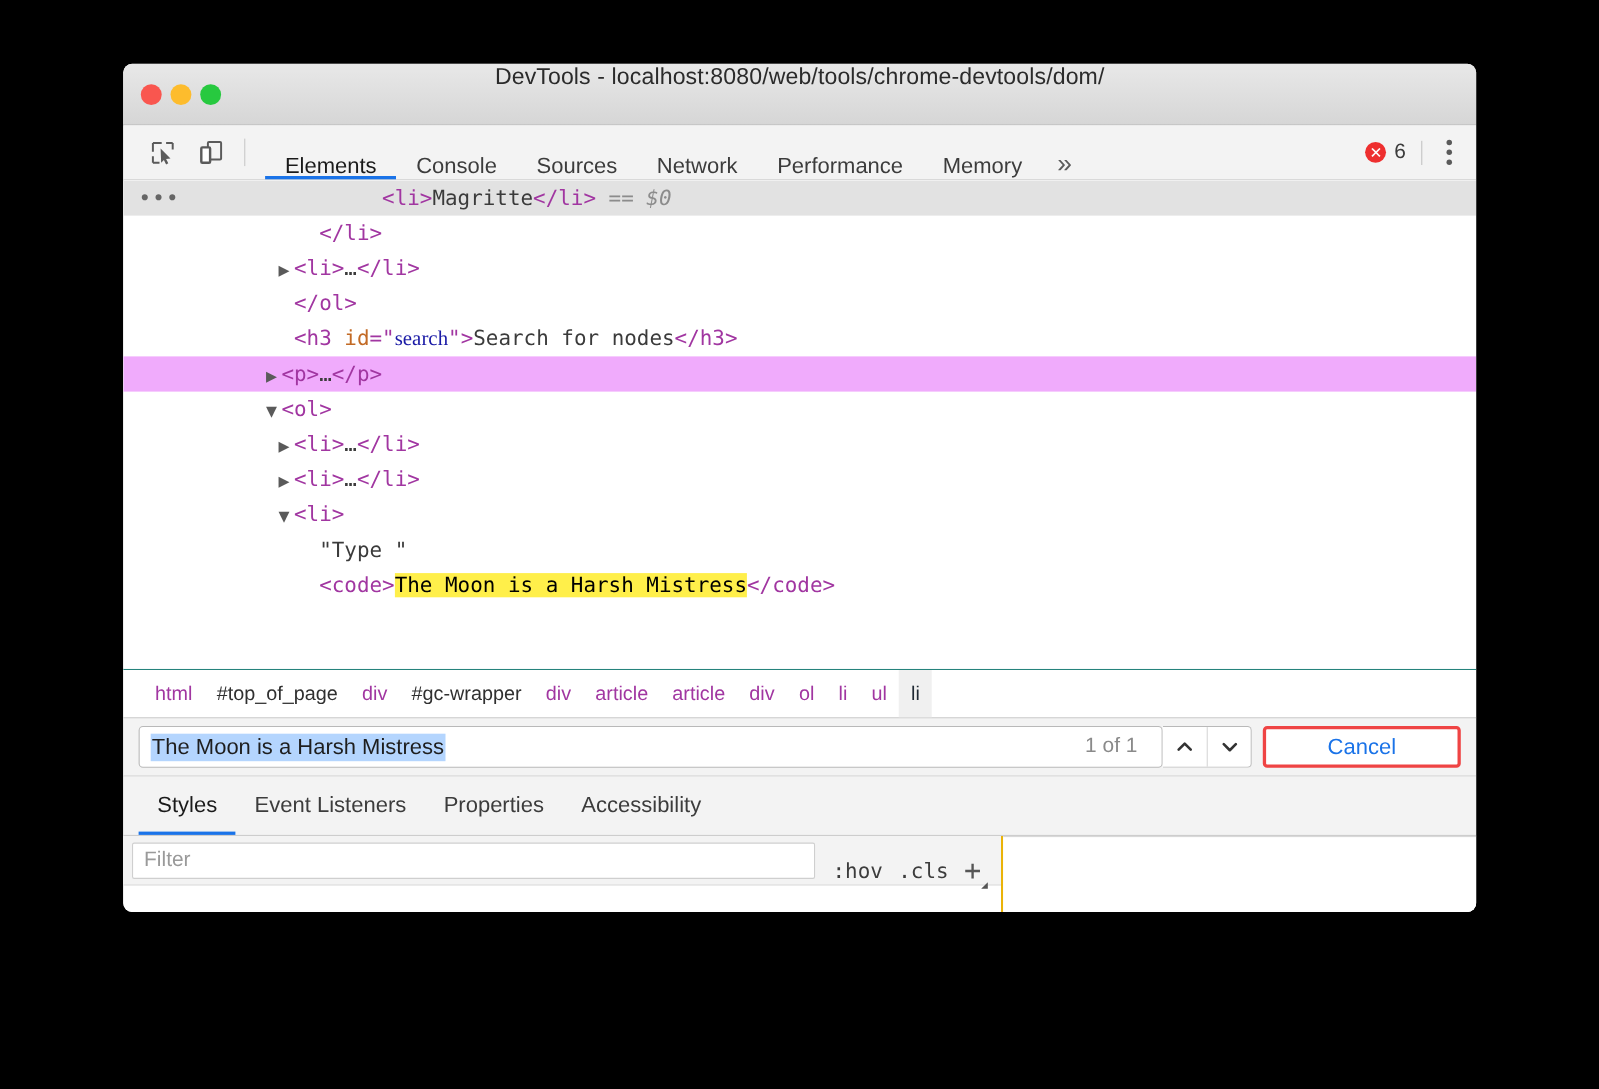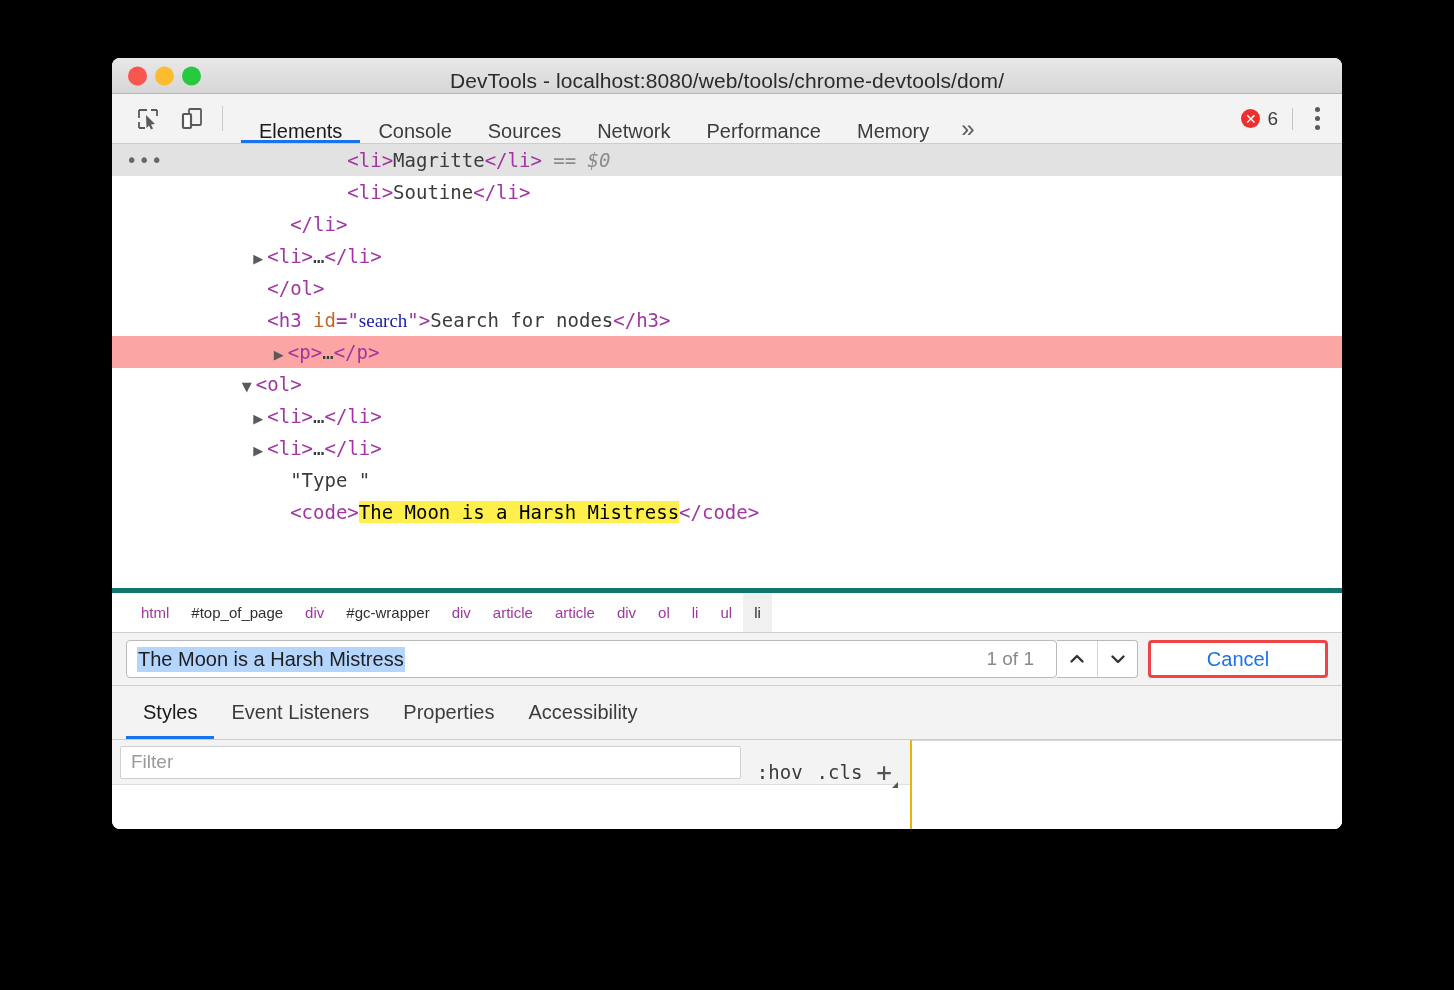--- a/index.html
+++ b/index.html
@@ -18,25 +18,25 @@
     width: 1230px; height: 771px;
     background: #ffffff;
     border-radius: 8px;
     overflow: hidden;
     box-shadow: 0 6px 26px rgba(0,0,0,0.55);
   }
 
   
   .titlebar {
     position: relative;
-    height: 36px;
+    height: 56px;
     background: linear-gradient(to bottom, #e8e8e8 0%, #d6d6d6 100%);
     border-bottom: 1px solid #b4b4b4;
     display: flex;
-    align-items: flex-end;
+    align-items: flex-start;
   }
   .traffic {
     position: absolute;
     left: 16px; top: 50%;
     transform: translateY(-50%);
     display: flex; gap: 8px;
   }
   .light { width: 19px; height: 19px; border-radius: 50%; }
   .light.red    { background: #f9564f; }
   .light.yellow { background: #fdbc2d; }
@@ -107,21 +107,21 @@
     height: 444px;
     background: #ffffff;
     font-family: "DejaVu Sans Mono", monospace;
     font-size: 19px;
     line-height: 32px;
     overflow: hidden;
     padding-top: 0;
   }
   .row { white-space: pre; position: relative; height: 32px; }
   .row.scrolled { background: #e2e2e2; }
-  .row.selected { background: #fca5a5; padding-left: 32px; }
+  .row.selected { background: #f0abfc; }
   .ellipsis-mark {
     position: absolute; left: 14px; top: 0;
     color: #666; letter-spacing: 1px;
   }
   .tw {
     display: inline-block;
     width: 18px;
     color: #5a5a5a;
     font-family: "DejaVu Sans", sans-serif;
     font-size: 13px;
@@ -132,24 +132,24 @@
   .attr  { color: #c26a25; }
   .val   { color: #1a1aa6; font-family: Liberation Serif, serif; }
   .ref   { color: #8c8c8c; font-style: italic; }
   .mark  { background: #ffef4a; }
   .strtxt { color: #3b3b3b; }
 
   
   .crumbs {
     height: 44px;
     background: #ffffff;
-    border-top: 5px solid #0f766e;
+    border-top: 1px solid #0f766e;
     display: flex; align-items: center;
     padding-left: 18px;
-    font-size: 15px;
+    font-size: 18px;
     overflow: hidden;
   }
   .crumb {
     color: #a136a1;
     padding: 6px 11px;
     cursor: pointer;
     white-space: nowrap;
   }
   .crumb.id { color: #303030; }
   .crumb.sel {
@@ -353,29 +353,29 @@
       <div class="kebab">
           <i></i>
           <i></i>
           <i></i>
         </div>
     </div>
   </div>
 
   <div class="dom-tree">
       <div class="row scrolled"><span class="ellipsis-mark">•••</span><span>                   </span><span class="tw"></span><span class="tag">&lt;li&gt;</span><span class="txt">Magritte</span><span class="tag">&lt;/li&gt;</span><span class="ref"> == $0</span></div>
-      <div class="row"><span>                   </span><span class="tw"></span><span class="tag">&lt;li&gt;</span><span class="txt">Soutine</span><span class="tag">&lt;/li&gt;</span></div>
       <div class="row"><span>              </span><span class="tw"></span><span class="tag">&lt;/li&gt;</span></div>
       <div class="row"><span>            </span><span class="tw">▶</span><span class="tag">&lt;li&gt;</span><span class="txt">…</span><span class="tag">&lt;/li&gt;</span></div>
       <div class="row"><span>            </span><span class="tw"></span><span class="tag">&lt;/ol&gt;</span></div>
       <div class="row"><span>            </span><span class="tw"></span><span class="tag">&lt;h3 </span><span class="attr">id</span><span class="tag">="</span><span class="val">search</span><span class="tag">"&gt;</span><span class="txt">Search for nodes</span><span class="tag">&lt;/h3&gt;</span></div>
       <div class="row selected"><span>           </span><span class="tw">▶</span><span class="tag">&lt;p&gt;</span><span class="txt">…</span><span class="tag">&lt;/p&gt;</span></div>
       <div class="row"><span>           </span><span class="tw">▼</span><span class="tag">&lt;ol&gt;</span></div>
       <div class="row"><span>            </span><span class="tw">▶</span><span class="tag">&lt;li&gt;</span><span class="txt">…</span><span class="tag">&lt;/li&gt;</span></div>
       <div class="row"><span>            </span><span class="tw">▶</span><span class="tag">&lt;li&gt;</span><span class="txt">…</span><span class="tag">&lt;/li&gt;</span></div>
+      <div class="row"><span>            </span><span class="tw">▼</span><span class="tag">&lt;li&gt;</span></div>
       <div class="row"><span>              </span><span class="tw"></span><span class="strtxt">"Type "</span></div>
       <div class="row"><span>              </span><span class="tw"></span><span class="tag">&lt;code&gt;</span><span class="mark">The Moon is a Harsh Mistress</span><span class="tag">&lt;/code&gt;</span></div>
     </div>
 
   <div class="crumbs">
       <div class="crumb">html</div>
       <div class="crumb id">#top_of_page</div>
       <div class="crumb">div</div>
       <div class="crumb id">#gc-wrapper</div>
       <div class="crumb">div</div>

